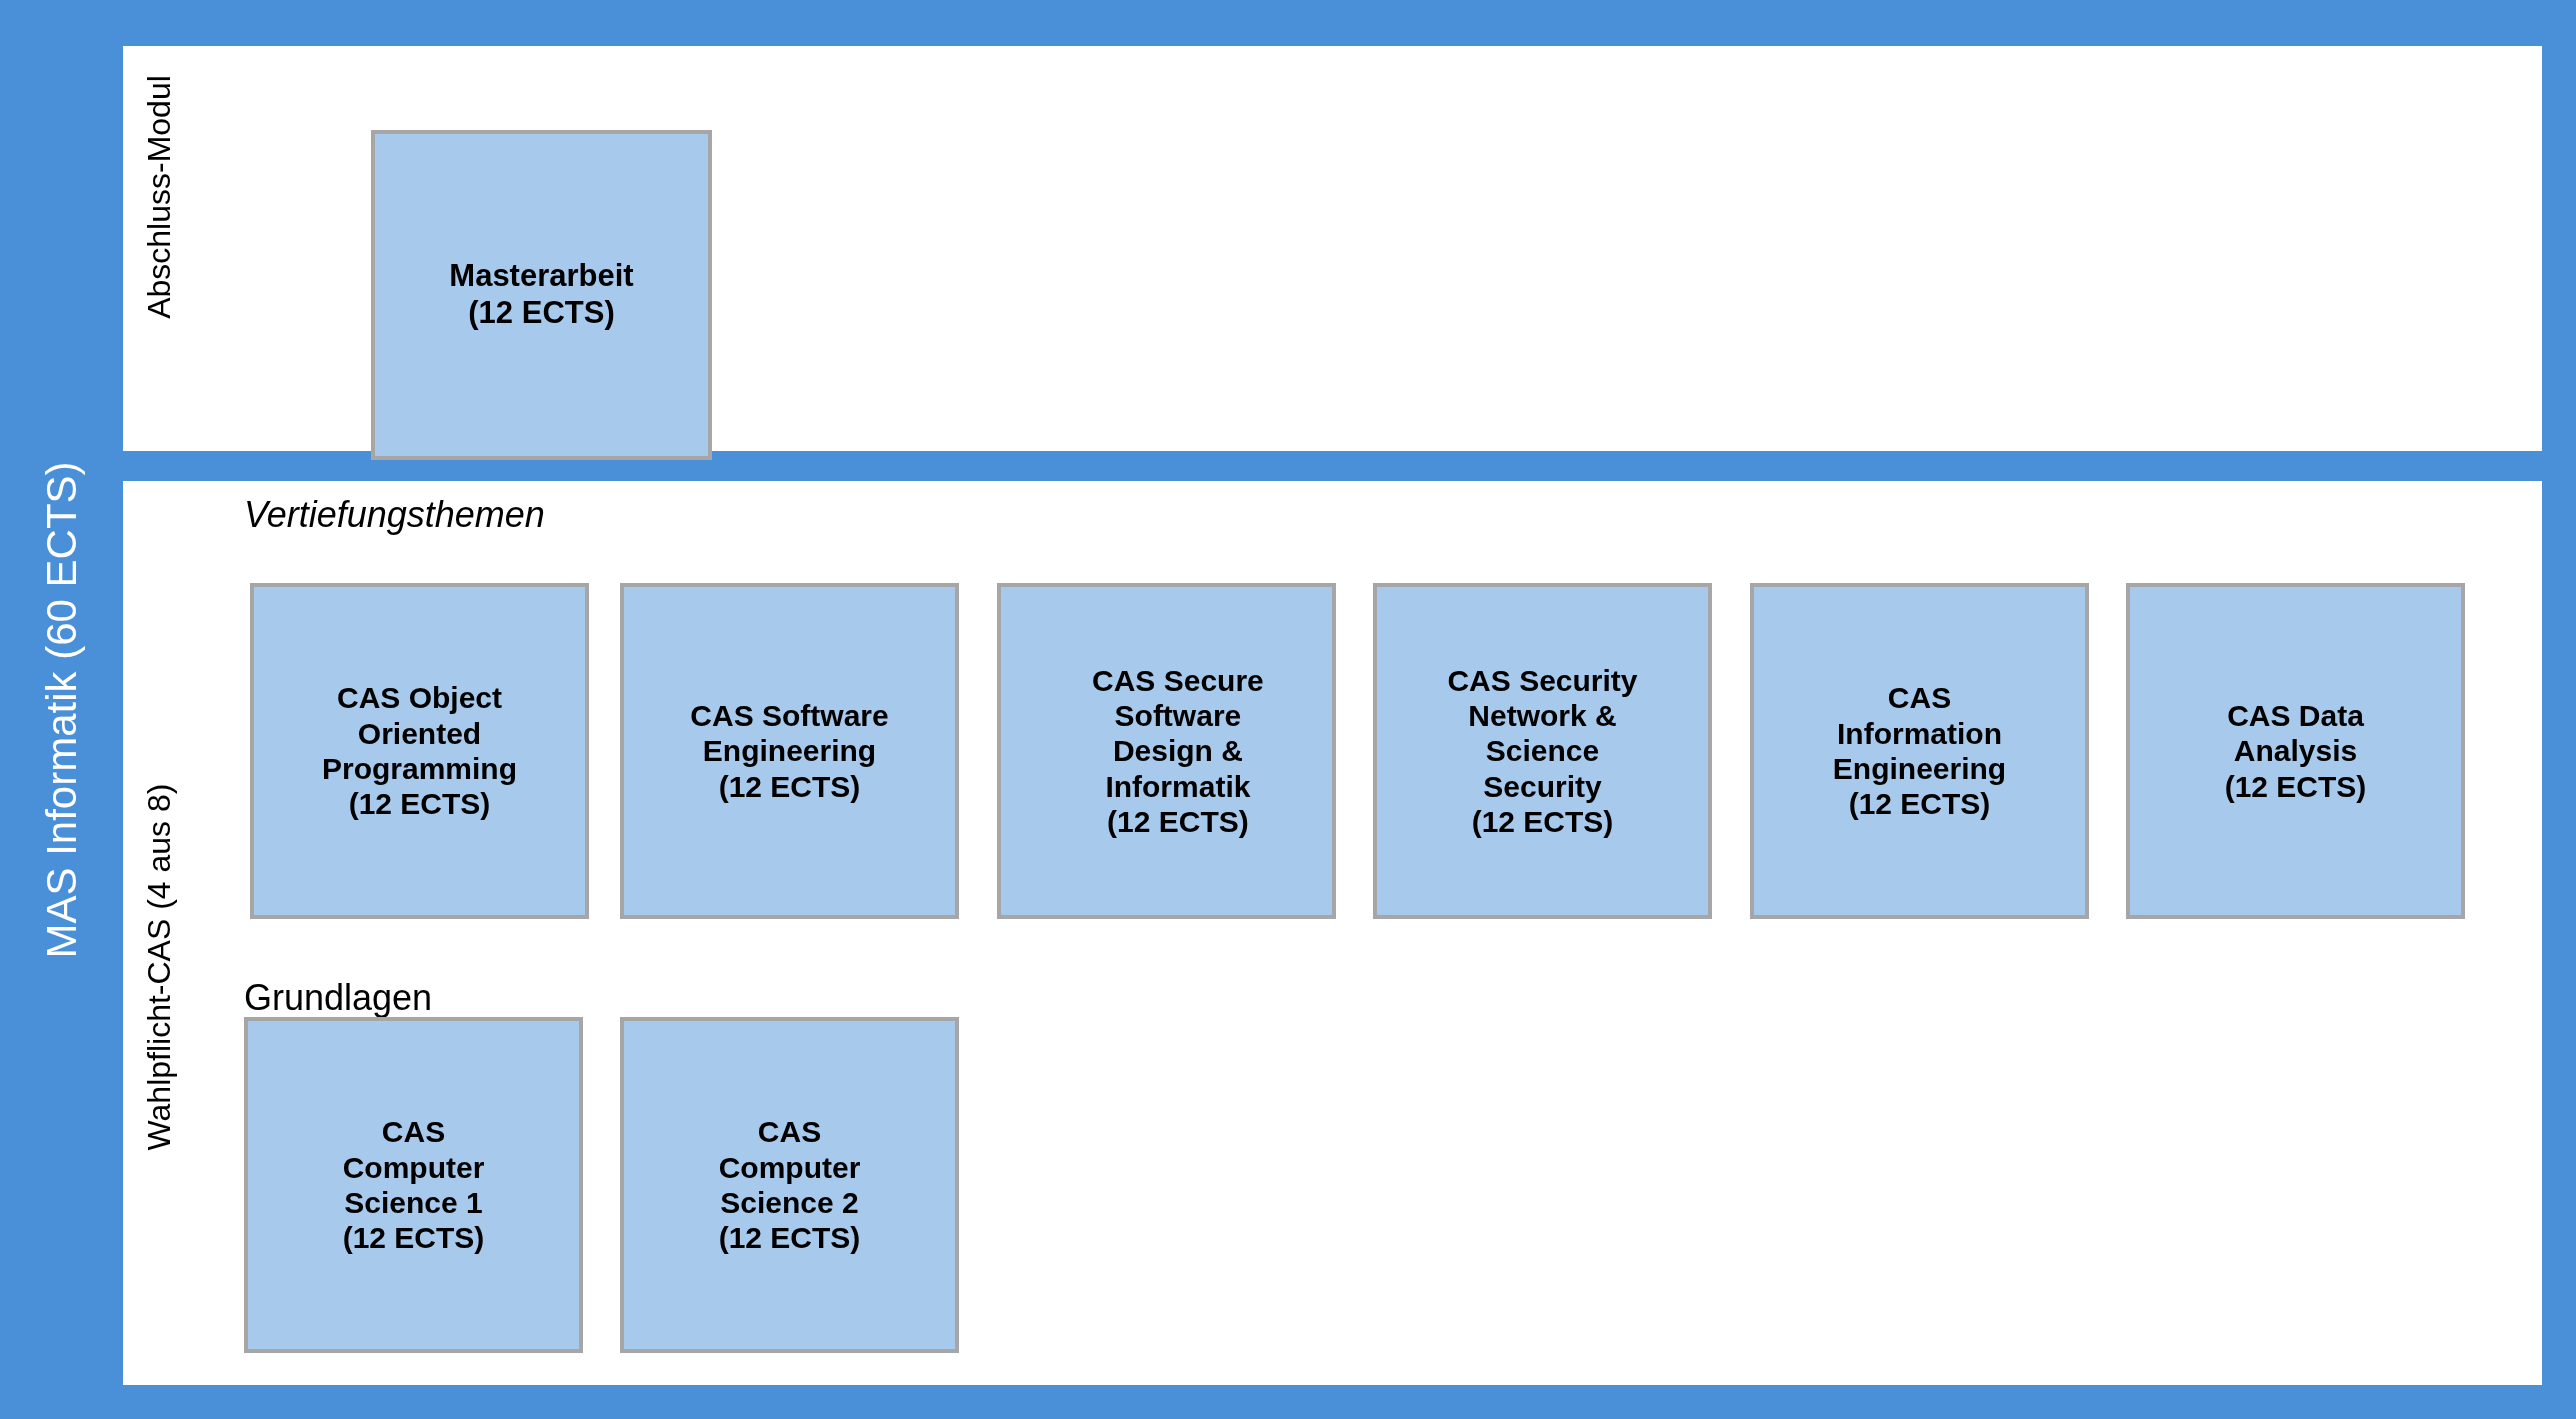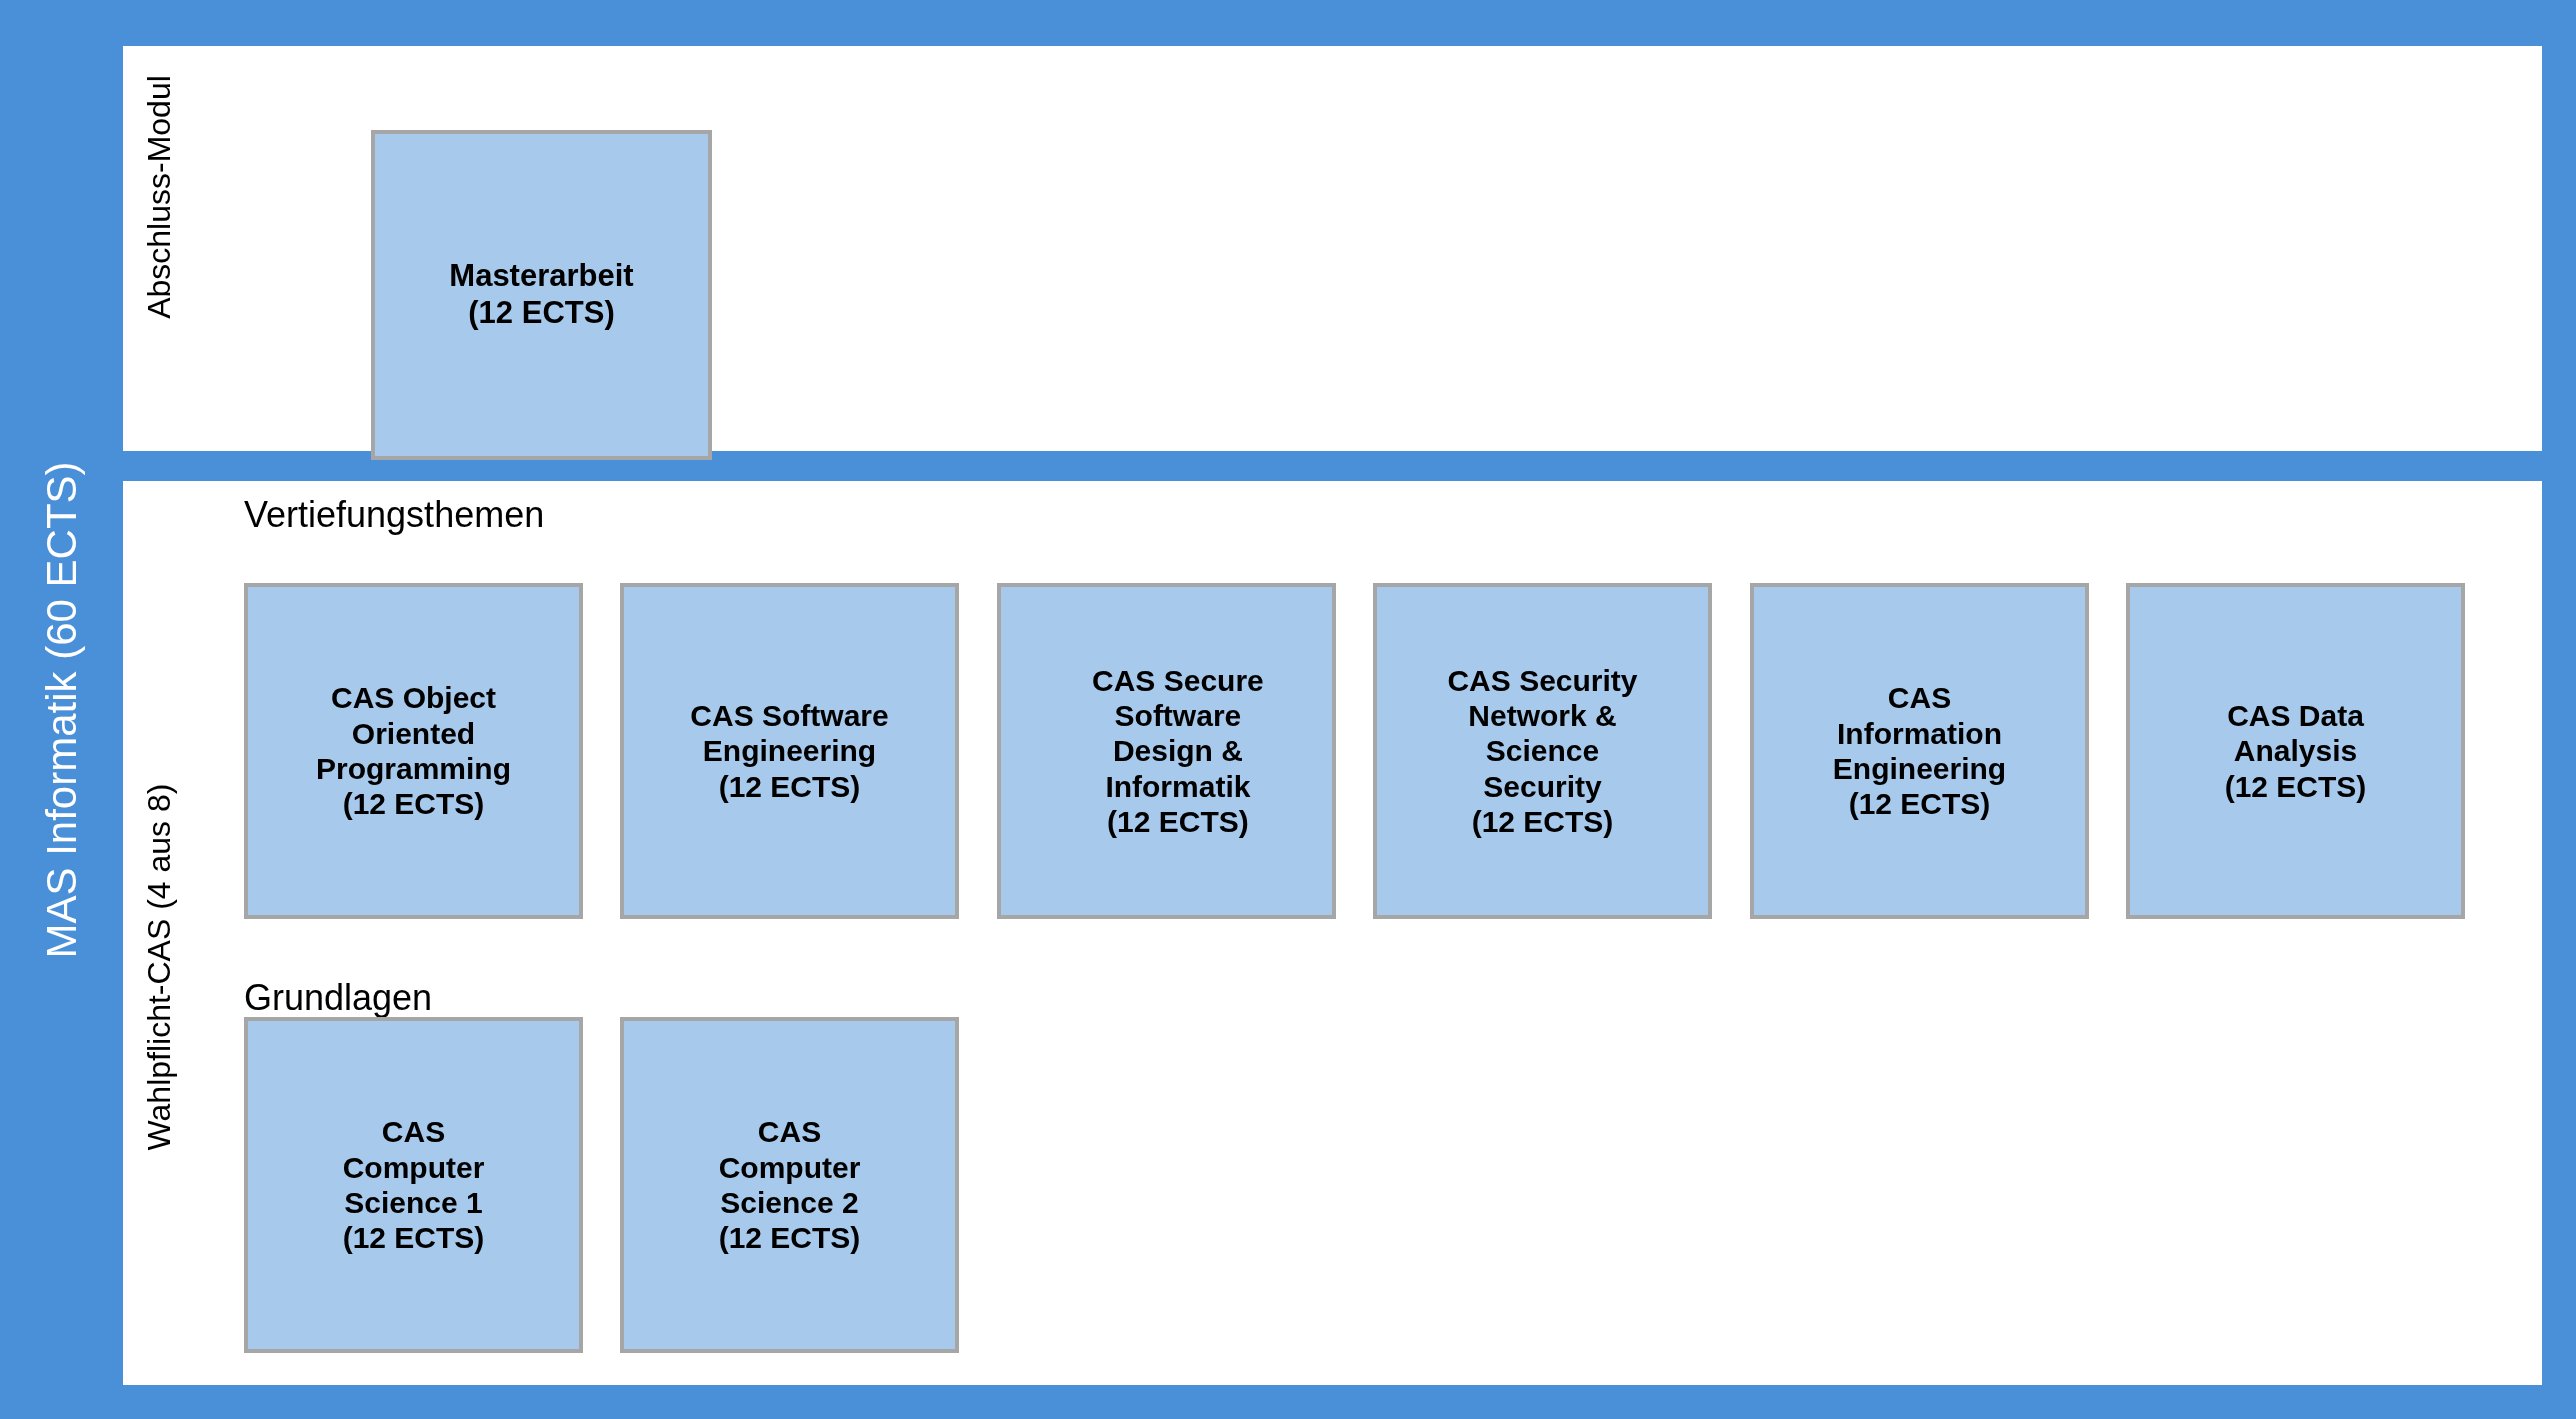--- a/index.html
+++ b/index.html
@@ -73,21 +73,21 @@
 
   
   .group-heading {
     position: absolute;
     color: #000000;
     font-size: 36px;
     font-weight: 400;
     line-height: 1;
     white-space: nowrap;
   }
-  #heading-vertiefung { left: 244px; top: 497px; }
+  #heading-vertiefung { left: 244px; top: 497px; font-style: italic; }
   #heading-grundlagen { left: 244px; top: 932px; margin-top: 48px; }
 
   
   .module-box {
     position: absolute;
     background: #A6C9EC;
     border: 4.5px solid #A6A6A6;
     box-sizing: border-box;
     display: flex;
     align-items: center;
@@ -101,21 +101,21 @@
   }
   .module-box .box-text { display: block; width: 100%; }
 
   #box-masterarbeit {
     left: 248px; top: 84px; width: 341px; height: 330px;
     font-size: 31px;
   }
 
   
   .row-vertiefung { top: 583px; height: 336px; width: 339px; }
-  #box-cas-oop          { left: 244px; }
+  #box-cas-oop          { left: 250px; }
   #box-cas-se           { left: 620px; }
   #box-cas-ssdd         { left: 997px; padding-left: 30px; }
   #box-cas-anss         { left: 1373px; }
   #box-cas-ie           { left: 1750px; }
   #box-cas-da           { left: 2126px; }
 
   
   .row-grundlagen { top: 1017px; height: 336px; width: 339px; }
   #box-cas-cs1 { left: 244px; }
   #box-cas-cs2 { left: 620px; }

